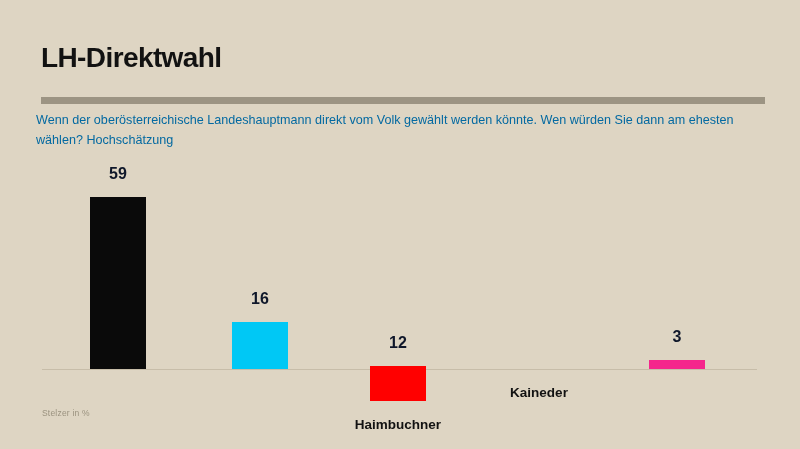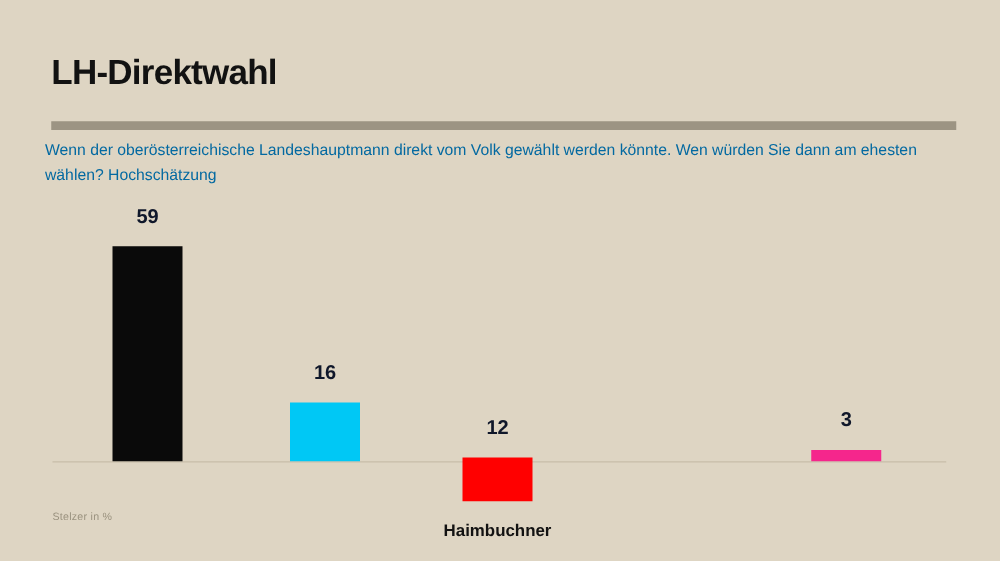--- a/index.html
+++ b/index.html
@@ -145,20 +145,21 @@
         </div>
       </div>
       <div class="bar-group" style="left: 328px; top: 0px; margin-top: 32px;">
         <div class="bar-wrap" style="height: 369px;">
           <div class="bar" style="height: 35px; background: rgb(255, 0, 0);"></div>
           <div class="bar-value" style="top: 303px;">12</div>
         </div>
         <div class="bar-label">Haimbuchner</div>
       </div>
       <div class="bar-group" style="left: 469px; top: 0px;">
+        <div class="bar-label">Kaineder</div>
       </div>
       <div class="bar-group" style="left: 607px; top: 0px;">
         <div class="bar-wrap" style="height: 369px;">
           <div class="bar" style="height: 9px; background: rgb(245, 38, 140);"></div>
           <div class="bar-value" style="top: 329px;">3</div>
         </div>
       </div>
     </div>
 
   <div id="footnote">Stelzer in %</div>

